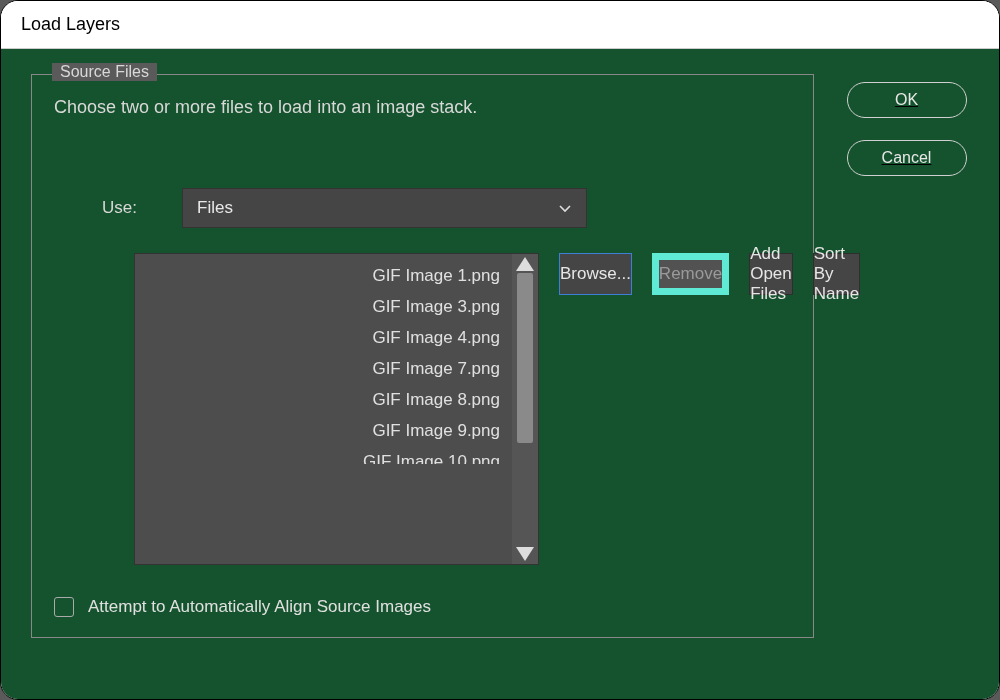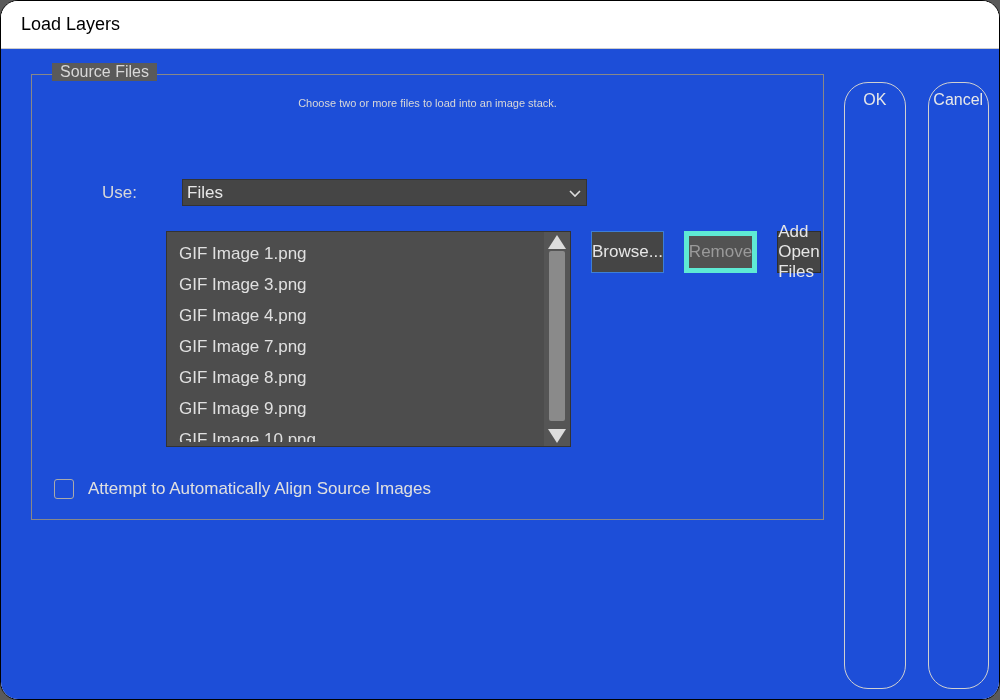--- a/index.html
+++ b/index.html
@@ -22,31 +22,33 @@
   }
   .titlebar {
     background: #fff;
     color: #000;
     padding: 13px 20px;
     font-size: 18px;
     border-bottom: 1px solid #ccc;
   }
   .content {
     flex: 1;
-    background: #1d4ed8;
+    background: #14532d;
     display: flex;
     padding: 25px 20px 10px 30px;
     gap: 20px;
   }
   .main-col { flex: 1; }
   .side-col {
     width: 145px;
     display: flex;
+    flex-direction: column;
     gap: 22px;
     padding-top: 8px;
+    text-decoration: underline;
   }
   .pill-btn {
     background: transparent;
     border: 1.5px solid #d0d0d0;
     border-radius: 24px;
     color: #e8e8e8;
     font-size: 16px;
     padding: 8px 0;
     text-align: center;
     cursor: pointer;
@@ -62,67 +64,67 @@
     position: absolute;
     top: -12px;
     left: 20px;
     background: #5a5a5a;
     color: #d8d8d8;
     padding: 0 8px;
     font-size: 16px;
   }
   .instruction {
     color: #d8d8d8;
-    font-size: 11px;
+    font-size: 18px;
     padding: 22px 22px 10px 22px;
-    text-align: center;
   }
   .use-row {
     display: flex;
     align-items: center;
     gap: 20px;
     padding: 60px 22px 10px 22px;
   }
   .use-label {
     color: #d8d8d8;
     font-size: 17px;
     width: 60px;
     margin-left: 48px;
   }
   .select {
     flex: 0 0 405px;
-    height: 27px;
+    height: 40px;
     background: #454545;
     border: 1px solid #333;
     color: #e8e8e8;
     font-size: 17px;
-    padding: 0 4px;
+    padding: 0 14px;
     display: flex;
     align-items: center;
     justify-content: space-between;
     cursor: pointer;
   }
   .chevron {
     width: 14px; height: 14px;
   }
   .chevron svg { display:block; }
   .middle {
     display: flex;
     gap: 20px;
     padding: 15px 22px 10px 22px;
     align-items: flex-start;
   }
   .listbox-wrap {
-    margin-left: 112px;
+    margin-left: 80px;
     width: 405px;
-    height: 216px;
+    height: 312px;
     background: #4d4d4d;
     border: 1px solid #333;
     position: relative;
     display: flex;
+    text-align: right;
   }
   .listbox {
     flex: 1;
     padding: 6px 0;
     overflow: hidden;
   }
   .listbox div {
     color: #e0e0e0;
     font-size: 17px;
     padding: 2px 12px;
@@ -173,21 +175,21 @@
     align-items: center;
     justify-content: center;
     cursor: pointer;
   }
   .btn.focused {
     border: 1.5px solid #3d7fd6;
   }
   .btn.disabled {
     color: #9a9a9a;
     background: #525252;
-    border: 5px solid #5eead4;
+    border: 7px solid #5eead4;
     cursor: default;
     text-align: center;
   }
   .checks {
     padding: 22px 22px 20px 22px;
     display: flex;
     flex-direction: column;
     gap: 18px;
   }
   .check-row {
@@ -246,20 +248,21 @@
               <div class="thumb"></div>
               <div class="scroll-spacer"></div>
               <div class="arrow down"></div>
             </div>
           </div>
 
           <div class="file-buttons">
             <div class="btn focused">Browse...</div>
             <div class="btn disabled">Remove</div>
             <div class="btn">Add Open Files</div>
+            <div class="btn">Sort By Name</div>
           </div>
         </div>
 
         <div class="checks">
           <div class="check-row">
             <div class="checkbox"></div>
             <span>Attempt to Automatically Align Source Images</span>
           </div>
         </div>
       </div>

